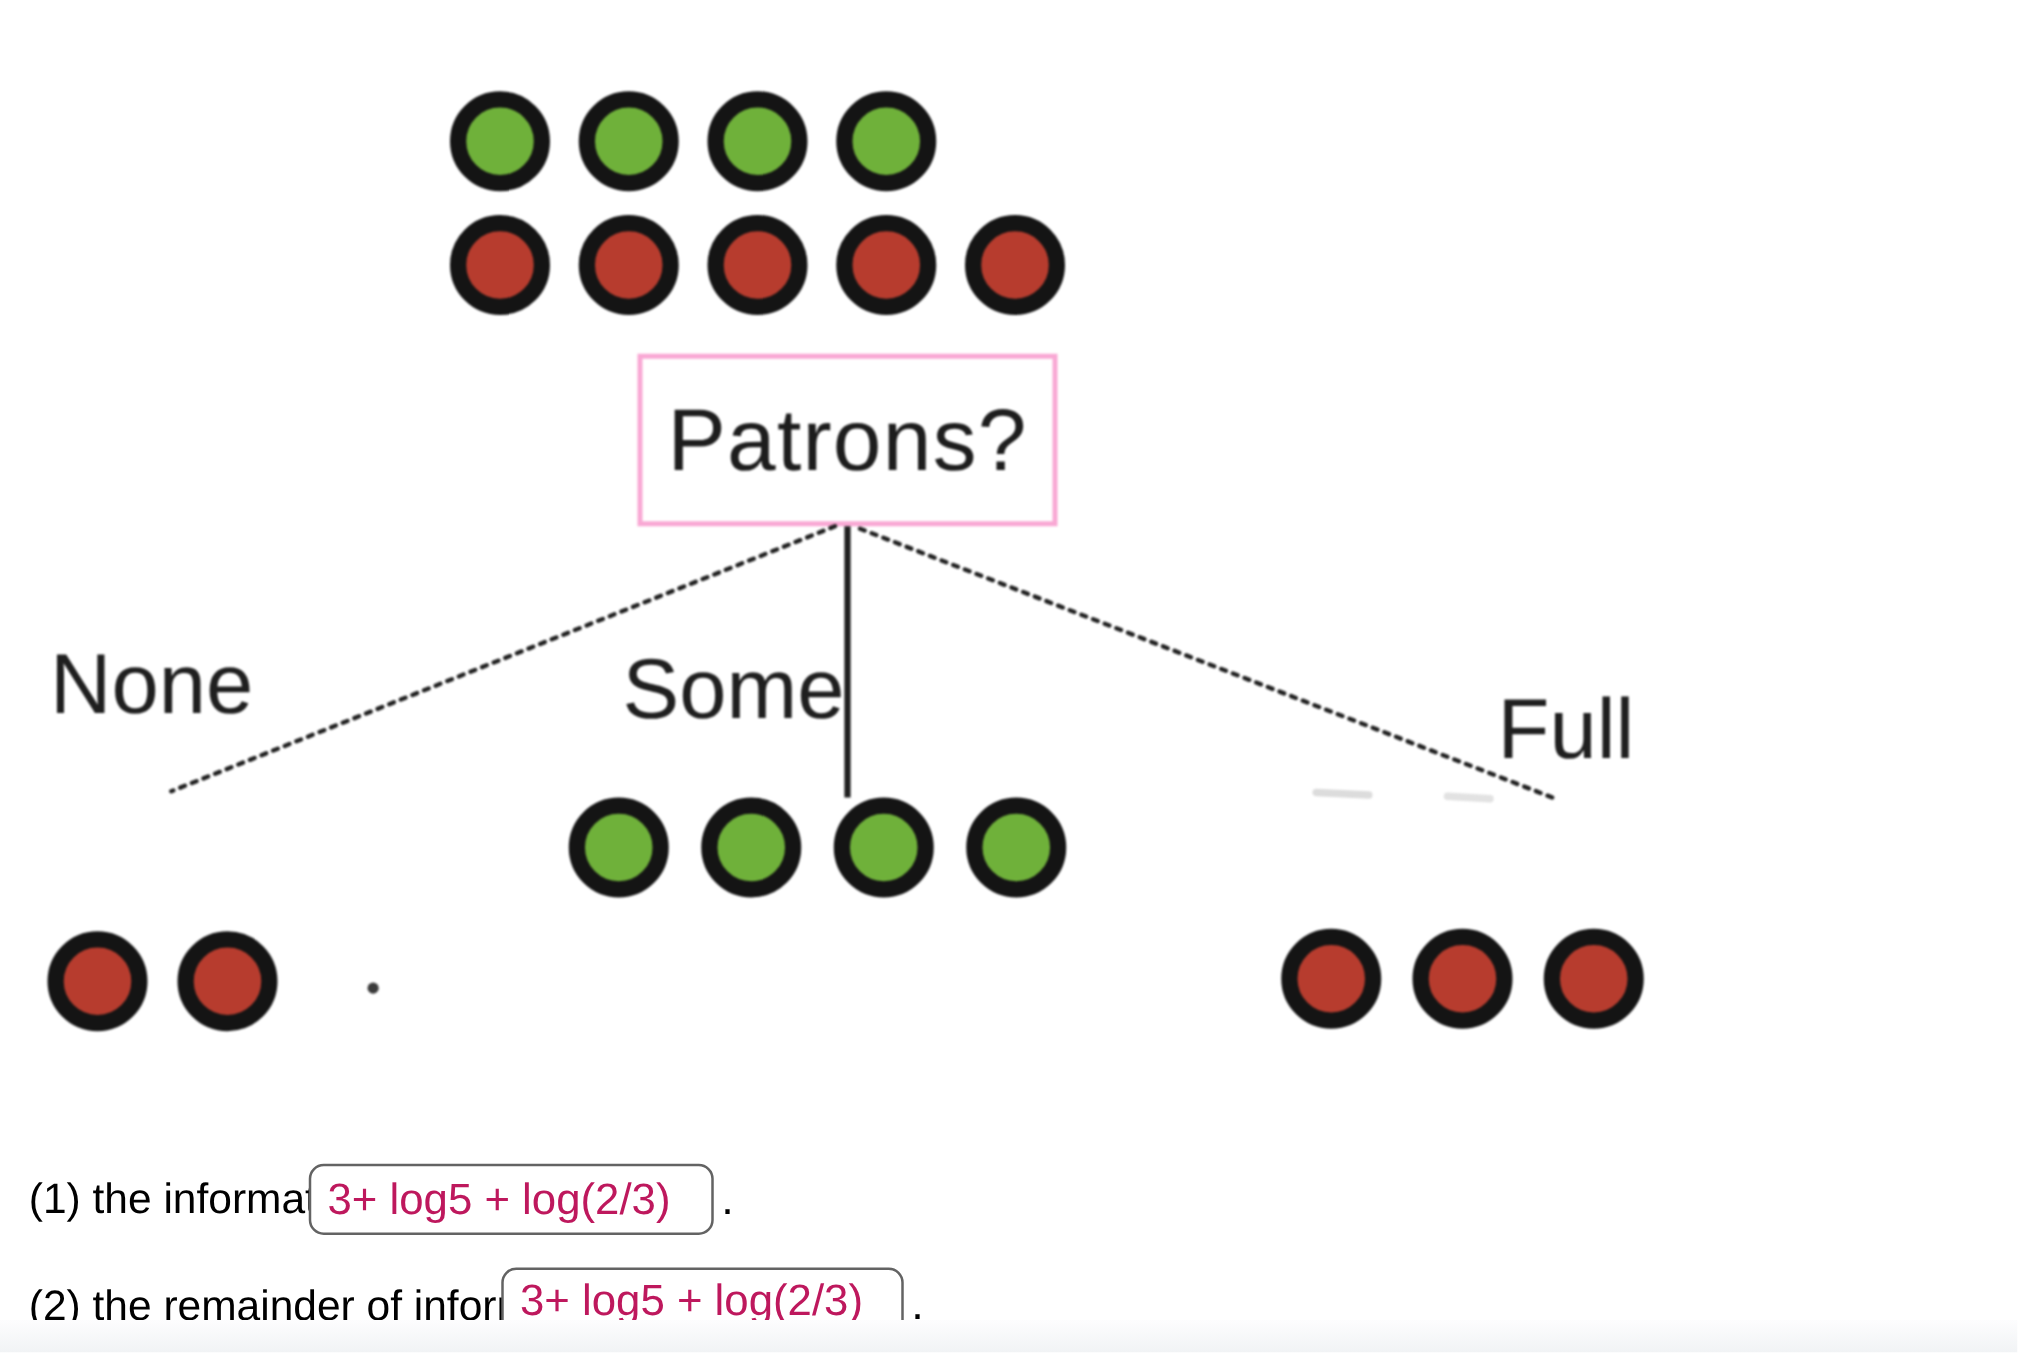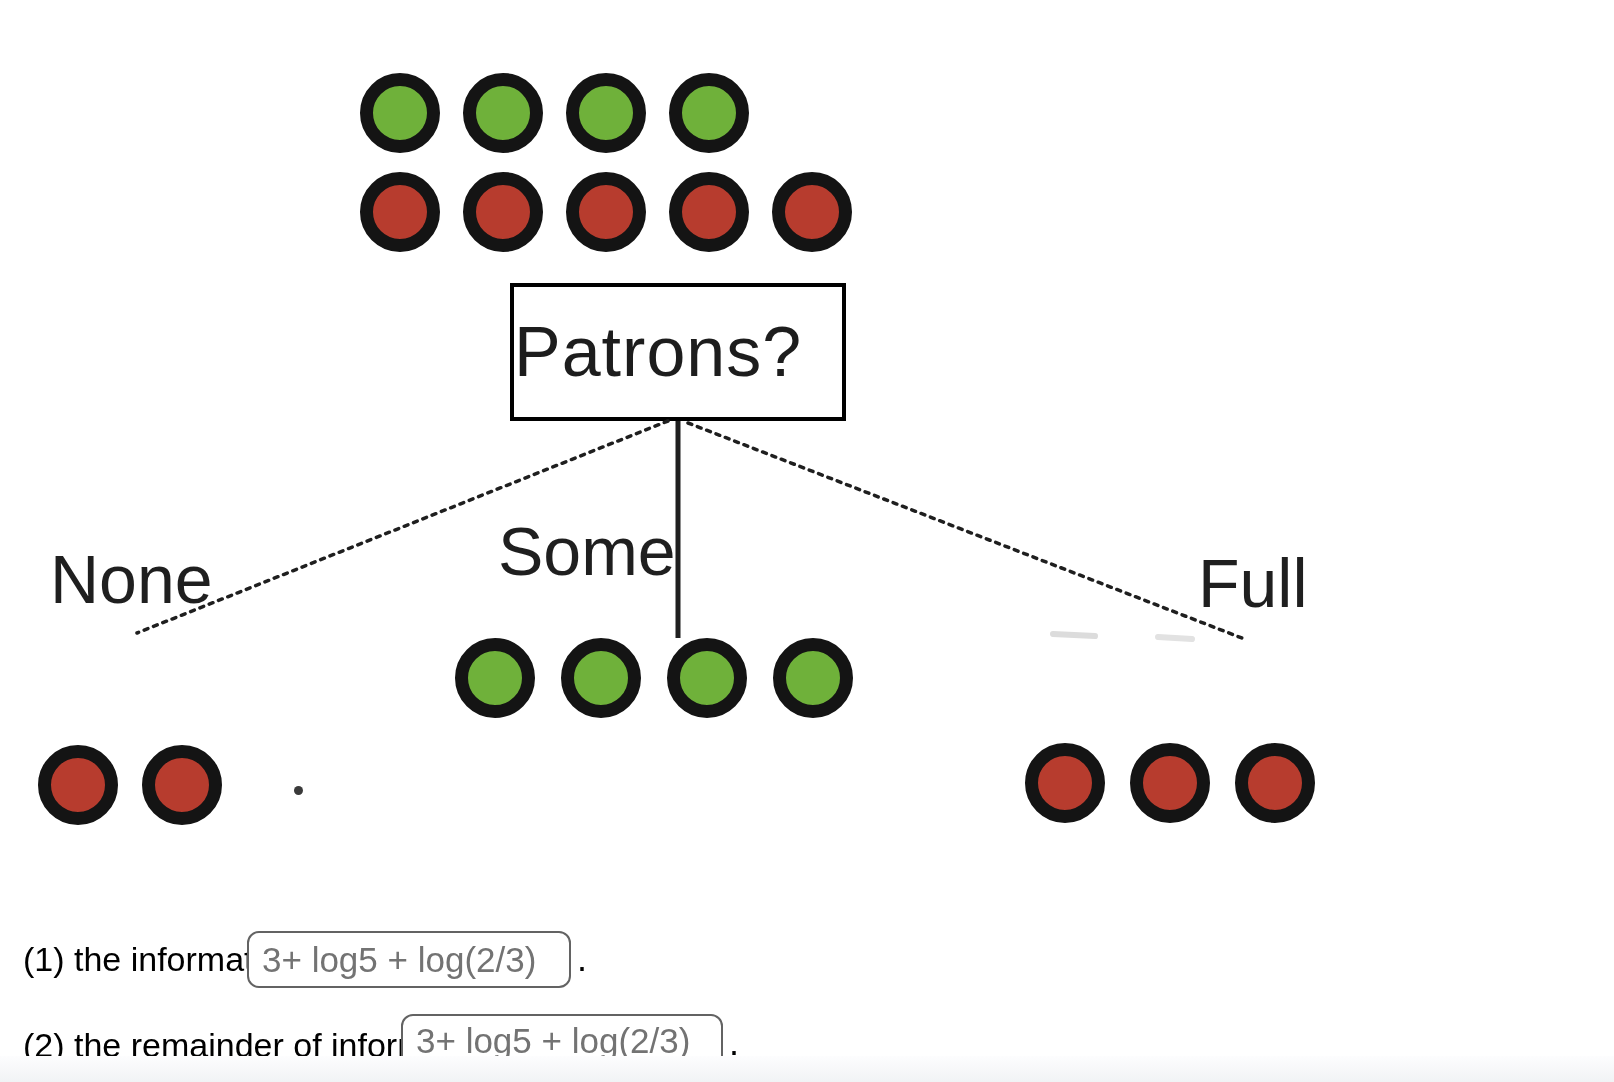--- a/index.html
+++ b/index.html
@@ -19,33 +19,33 @@
     width:54px; height:54px;
     border:13px solid var(--ring, #141414);
     border-radius:50%;
     box-sizing:content-box;
   }
 
   .node-box {
     position:absolute;
     left:510px; top:283px;
     width:336px; height:138px;
-    border:4px solid #000000;
+    border:4px solid #f9a8d4;
     box-sizing:border-box;
-    display:flex; align-items:center; justify-content:flex-start;
+    display:flex; align-items:center; justify-content:center;
     background:#ffffff;
   }
   .node-box span { font-size:70px; color:#1d1d1d; letter-spacing:1px; }
 
   .branch-label {
     position:absolute;
     font-size:68px;
     color:#1f1f1f;
   }
-  #label-none { left:50px;  top:508px;margin-top:32px; }
+  #label-none { left:40px;  top:508px; }
   #label-some { left:498px; top:512px; }
   #label-full { left:1198px;top:508px;margin-top:36px; }
 
   #edges { position:absolute; left:0; top:0; }
 
   .stray-dot {
     position:absolute; left:294px; top:786px;
     width:9px; height:9px; border-radius:50%;
     background:#3a3a3a;
   }
@@ -54,21 +54,21 @@
   .q-label { position:absolute; font-size:34px; color:#000; white-space:nowrap; }
   .q-period { position:absolute; font-size:36px; color:#000; }
   .q-input {
     position:absolute;
     box-sizing:border-box;
     border:2.5px solid #636363;
     border-radius:12px;
     background:#ffffff;
     font-family:"Liberation Sans", sans-serif;
     font-size:35px;
-    color:#737373;
+    color:#be185d;
     padding:0 0 0 13px;
     outline:none;
   }
   #q1-label  { left:23px;  top:940px; }
   #q1-input  { left:247px; top:931px; width:324px; height:57px; }
   #q1-period { left:577px; top:938px; }
 
   #q2-label  { left:23px;  top:1026px; }
   #q2-input  { left:401px; top:1014px; width:322px; height:54px; }
   #q2-period { left:729px; top:1022px; }

